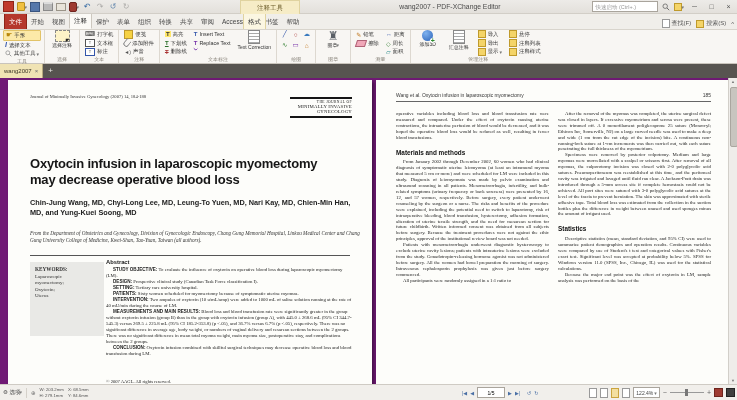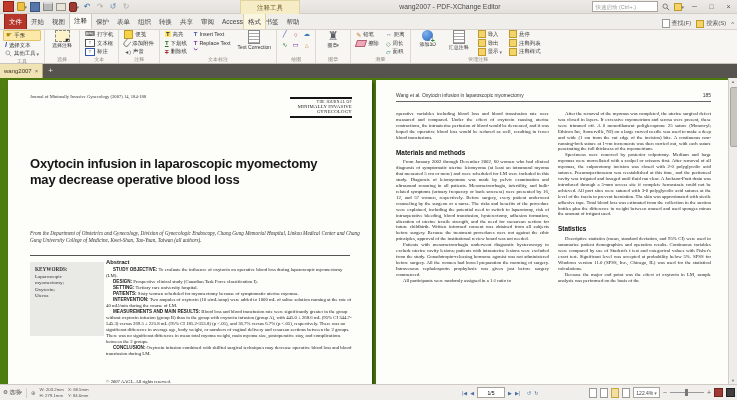--- a/index.html
+++ b/index.html
@@ -74,21 +74,21 @@
   .eraser{width:8px;height:5px;background:#f0a7b8;border:1px solid #b06377;transform:skewX(-18deg);}
 
   
   #docbar{position:absolute;top:63px;left:0;right:0;height:15px;background:#575450;display:flex;align-items:stretch;z-index:3;}
   #doctab{background:#f0e3b4;color:#3a3426;font-size:6px;display:flex;align-items:center;gap:3px;
     padding:0 4px;border-right:1px solid #b5a87e;}
   #doctab .x{font-size:6px;color:#6b6b6b;}
   #addtab{color:#e8e6e2;font-size:8px;display:flex;align-items:center;padding:0 5px;}
 
   
-  #docarea{position:absolute;top:78px;left:0;right:0;bottom:15px;background:#4d7c0f;overflow:hidden;}
+  #docarea{position:absolute;top:78px;left:0;right:0;bottom:15px;background:#701a75;overflow:hidden;}
   .page{position:absolute;top:2px;height:304px;background:#fdfdfa;box-shadow:2px 2px 3px rgba(0,0,0,.4);overflow:hidden;}
   #pageL{left:8px;width:364px;}
   #pageR{left:376px;width:353px;}
 
   
   .jline{position:absolute;left:22px;top:14px;font-family:"Liberation Serif",serif;font-size:4.6px;color:#333;}
   .logo{position:absolute;right:20px;top:15px;width:62px;text-align:right;font-family:"Liberation Serif",serif;color:#222;}
   .logo .bar{height:2px;background:#151515;margin:1.5px 0;}
   .logo .l1{font-size:3.6px;letter-spacing:.4px;}
   .logo .l2{font-size:4.8px;font-variant:small-caps;letter-spacing:.2px;}
@@ -468,20 +468,21 @@
     <div class="page" id="pageL">
       <div class="jline">Journal of Minimally Invasive Gynecology (2007) 14, 184-188</div>
       <div class="logo">
         <div class="bar"></div>
         <div class="l1">THE JOURNAL OF</div>
         <div class="l2">MINIMALLY INVASIVE</div>
         <div class="l2">GYNECOLOGY</div>
         <div class="bar"></div>
       </div>
       <div class="ptitle">Oxytocin infusion in laparoscopic myomectomy may decrease operative blood loss</div>
+      <div class="pauthors">Chin-Jung Wang, MD, Chyi-Long Lee, MD, Leung-To Yuen, MD, Nari Kay, MD, Chien-Min Han, MD, and Yung-Kuei Soong, MD</div>
       <div class="paffil">From the Department of Obstetrics and Gynecology, Division of Gynecologic Endoscopy, Chang Gung Memorial Hospital, Linkou Medical Center and Chang Gung University College of Medicine, Kwei-Shan, Tao-Yuan, Taiwan (all authors).</div>
       <div class="prule"></div>
       <div class="kwbox">
         <b>KEYWORDS:</b>
         <div>Laparoscopic</div>
         <div>myomectomy;</div>
         <div>Oxytocin;</div>
         <div>Uterus</div>
       </div>
       <div class="absblk">

